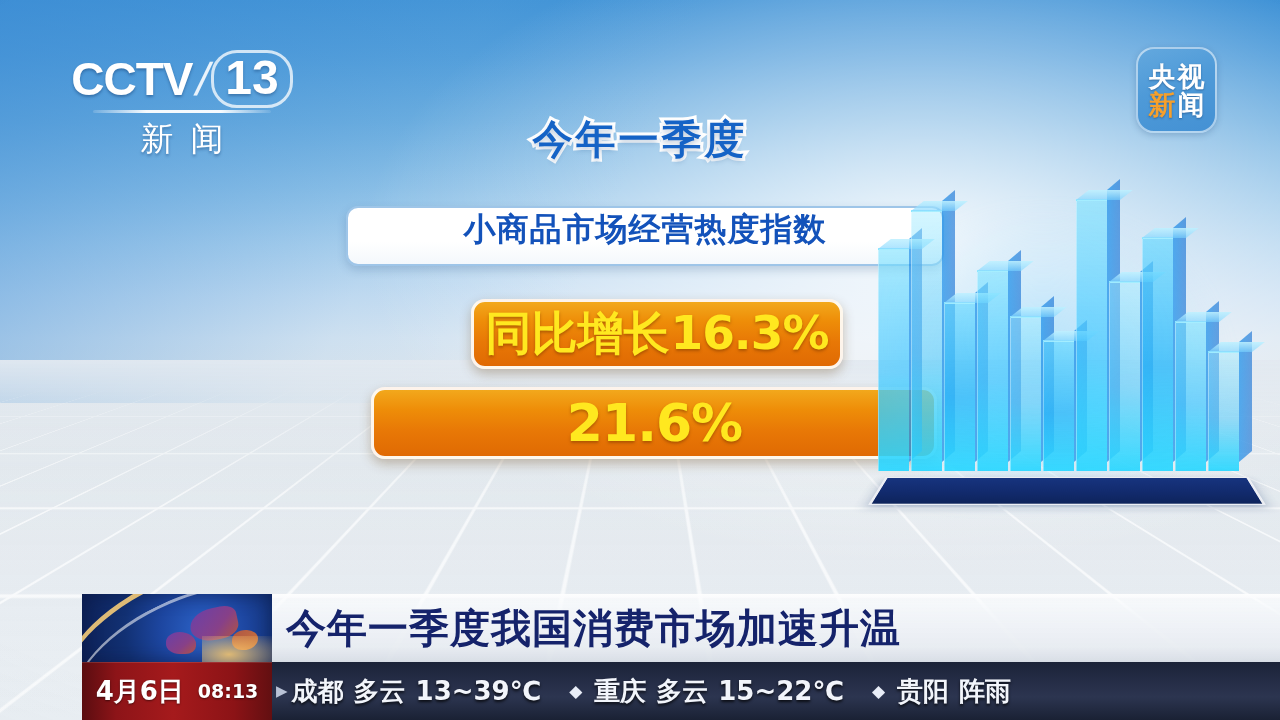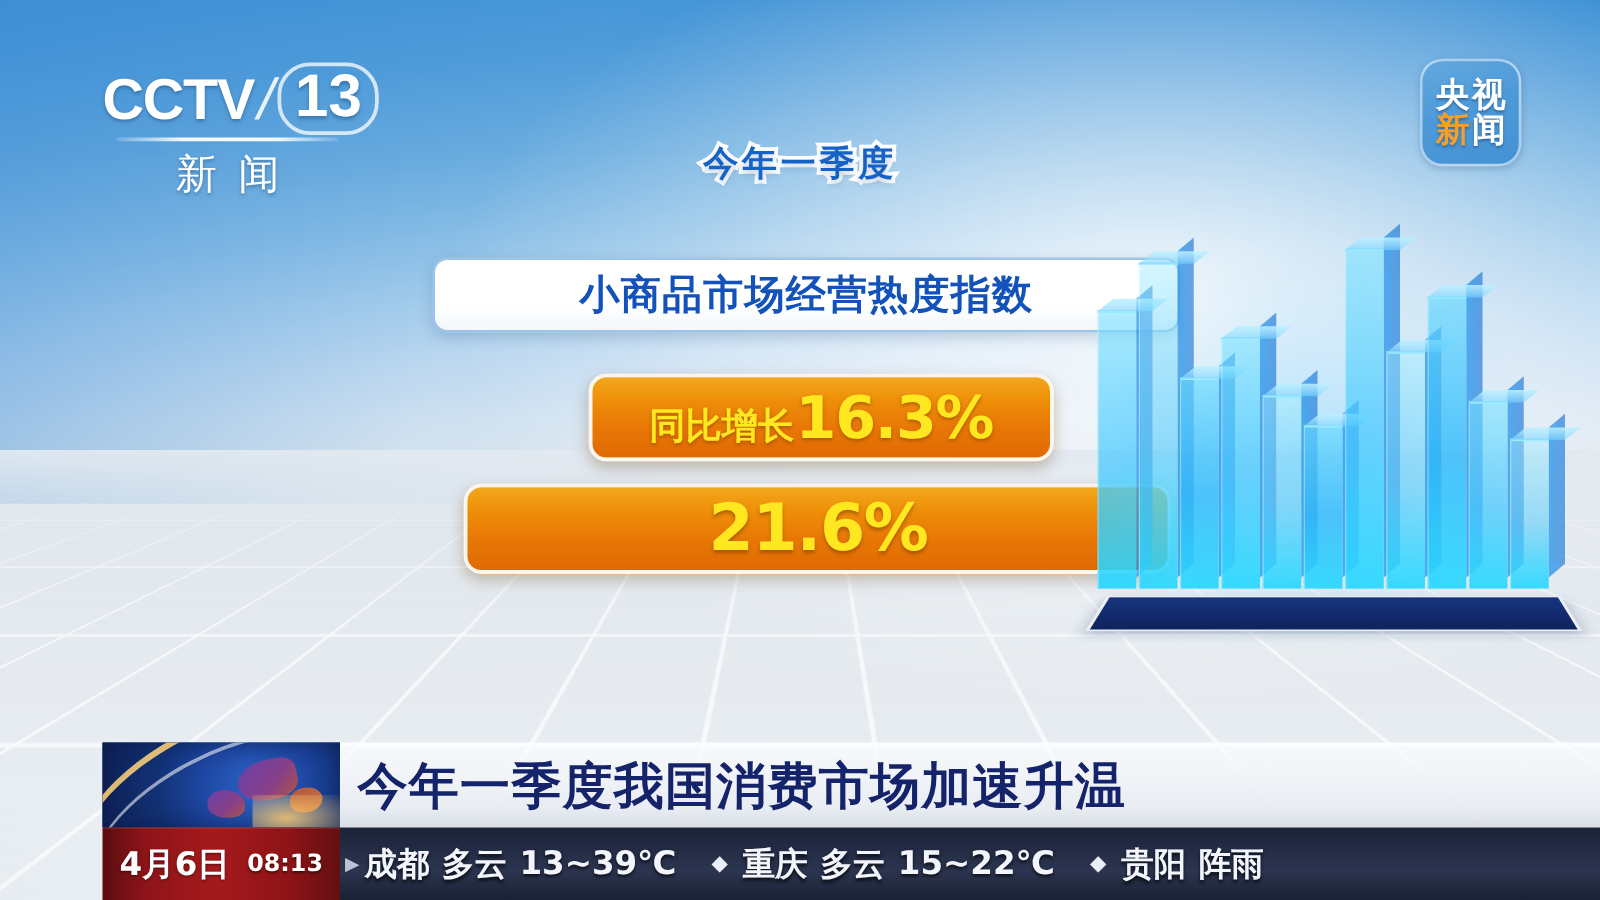--- a/index.html
+++ b/index.html
@@ -70,20 +70,21 @@
   .cctv-logo {
     position: absolute;
     left: 82px; top: 50px;
     width: 200px;
     text-align: center;
     user-select: none;
   }
   .cctv-row {
     display: flex;
     align-items: center;
+    justify-content: center;
     gap: 0px;
   }
   .cctv-word {
     font-size: 46px;
     font-weight: bold;
     letter-spacing: -1px;
     color: #ffffff;
     font-family: "Liberation Sans", "DejaVu Sans", sans-serif;
     text-shadow: 0 2px 3px rgba(20,60,110,0.45);
     line-height: 1;
@@ -150,40 +151,40 @@
   }
   .app-ch.accent { color: #f6a02c; }
 
   
   .kicker {
     position: absolute;
     left: 0; right: 0;
     top: 112px;
     text-align: center;
     font-family: "DejaVu Sans", "Liberation Sans", sans-serif;
-    font-size: 28px;
+    font-size: 40px;
     font-weight: bold;
     letter-spacing: 3px;
     color: #1563c6;
     -webkit-text-stroke: 6px #ffffff;
     paint-order: stroke fill;
     text-shadow: 0 3px 5px rgba(50,90,140,0.30);
     user-select: none;
   }
 
   
   .index-pill {
     position: absolute;
     left: 346px; top: 206px;
     width: 594px; height: 56px;
     border-radius: 12px;
     background: linear-gradient(to bottom, #ffffff 0%, #ffffff 60%, #f4f8fc 100%);
     border: 2px solid #9ec5e8;
     box-shadow: 0 4px 10px rgba(40,80,130,0.22);
-    display: flex; align-items: center; justify-content: center;
+    display: flex; align-items: flex-start; justify-content: center;
     user-select: none;
   }
   .index-pill-text {
     font-family: "DejaVu Sans", "Liberation Sans", sans-serif;
     font-size: 32px;
     font-weight: bold;
     letter-spacing: 1px;
     color: #1352ba;
   }
 
@@ -200,21 +201,21 @@
   .stat-1 { left: 471px; top: 299px; width: 366px; height: 64px; }
   .stat-2 { left: 371px; top: 387px; width: 560px; height: 66px; }
   .stat-text {
     font-family: "DejaVu Sans", "Liberation Sans", sans-serif;
     font-weight: bold;
     color: #ffe81f;
     white-space: nowrap;
     text-shadow: 0 2px 3px rgba(130,60,0,0.55);
     display: flex; align-items: baseline;
   }
-  .stat-label { font-size: 29px; letter-spacing: 0px; }
+  .stat-label { font-size: 46px; letter-spacing: 0px; }
   .stat-value { font-size: 47px; letter-spacing: -1px; margin-left: 1px; }
   .stat-2 .stat-label { font-size: 37px; }
   .stat-2 .stat-value { font-size: 52px; }
 
   
   .chart3d {
     position: absolute;
     left: 860px; top: 165px;
     width: 410px; height: 350px;
     user-select: none;

